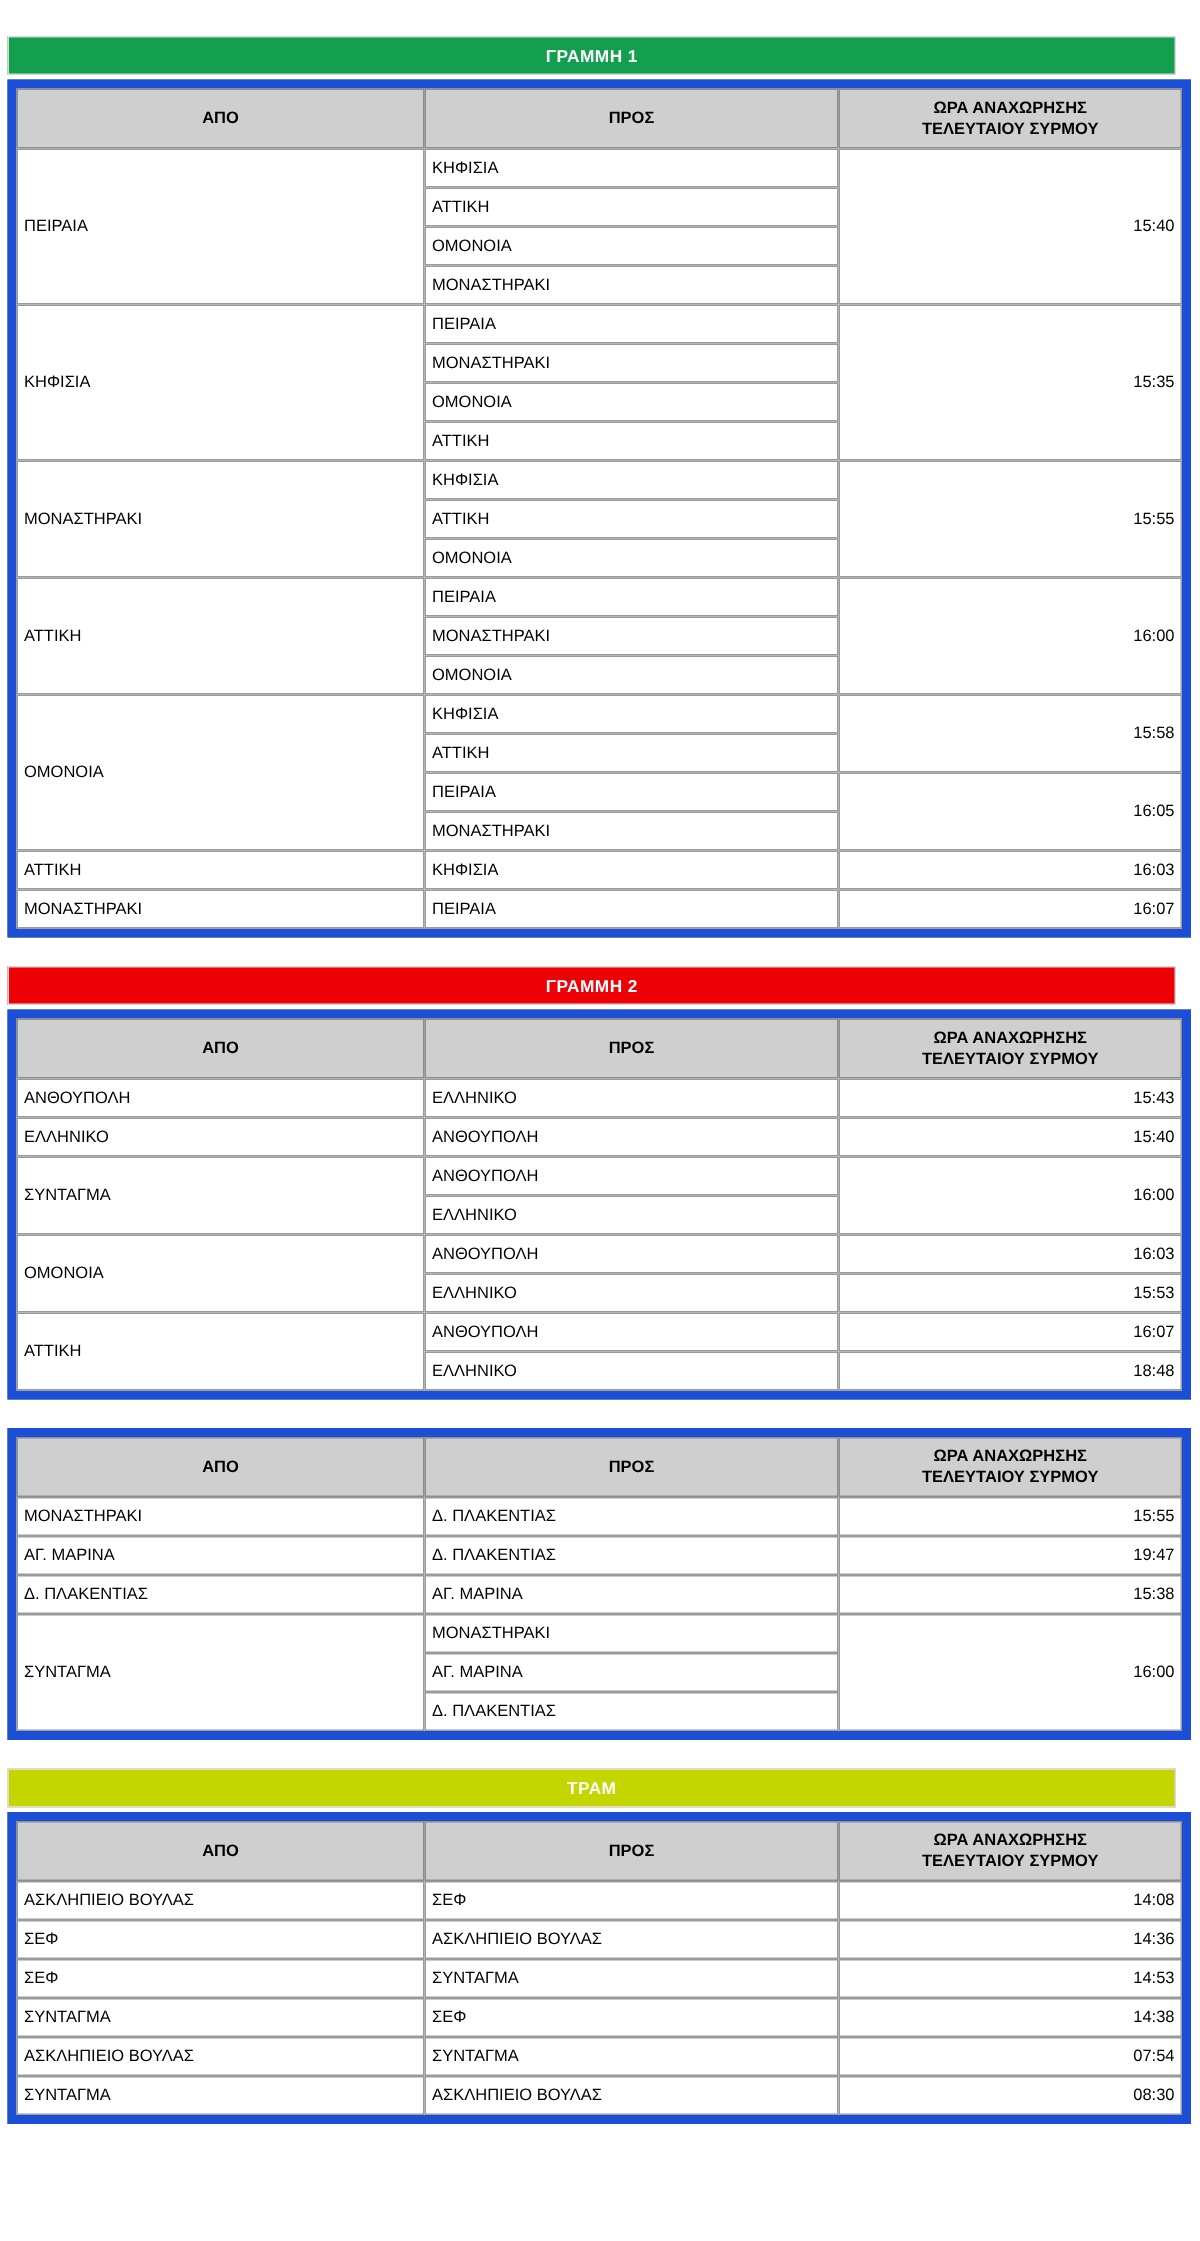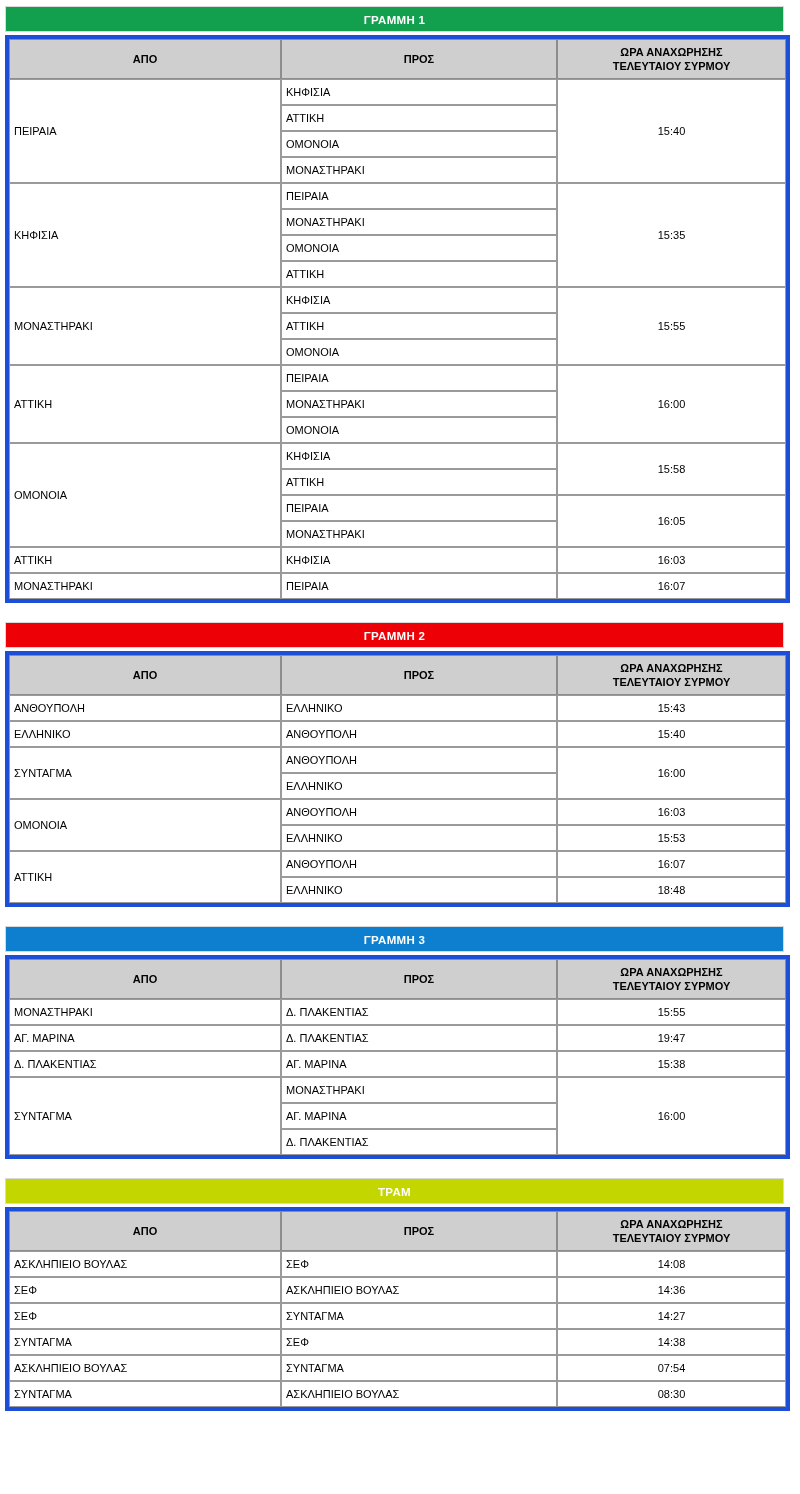--- a/index.html
+++ b/index.html
@@ -11,20 +11,21 @@
     width: 800px;
     min-height: 1494px;
     font-family: "Liberation Sans", "DejaVu Sans", sans-serif;
     color: #000000;
     -webkit-font-smoothing: antialiased;
   }
   .page {
     width: 800px;
     padding: 6px 0 12px 0;
     box-sizing: border-box;
+    margin-top: 18px;
   }
 
   .line-block {
     width: 779px;
     margin: 0 0 19px 5px;
   }
   .line-block.last { margin-bottom: 6px; }
 
   
   .line-banner {
@@ -39,21 +40,21 @@
     box-sizing: border-box;
     margin-bottom: 3px;
   }
 
   
   table.sched {
     width: 100%;
     border-collapse: separate;
     border-spacing: 0;
     table-layout: fixed;
-    border: 4px solid #1d4ed8;
+    border: 6px solid #1d4ed8;
     box-sizing: border-box;
     background: #4d7c0f;
   }
   table.sched col.c-from { width: 272px; }
   table.sched col.c-to   { width: 276px; }
   table.sched col.c-time { width: 229px; }
 
   table.sched th,
   table.sched td {
     border: 1px solid #9a9a9a;
@@ -81,21 +82,21 @@
     text-align: left;
     padding-left: 5px;
     height: 26px;
   }
   td.to-cell {
     text-align: left;
     padding-left: 5px;
     height: 26px;
   }
   td.time-cell {
-    text-align: center;
+    text-align: right;
     height: 26px;
   }
 </style>
 </head>
 <body>
 
 <div class="page" id="page-root">
     <div class="line-block">
       <div class="line-banner" style="background: rgb(19, 160, 78);">ΓΡΑΜΜΗ 1</div>
       <table class="sched">
@@ -245,21 +246,20 @@
             <td class="time-cell" rowspan="1">16:07</td>
           </tr>
           <tr>
             <td class="to-cell">ΕΛΛΗΝΙΚΟ</td>
             <td class="time-cell" rowspan="1">18:48</td>
           </tr>
         </tbody>
       </table>
     </div>
     <div class="line-block">
-      <div class="line-banner" style="background: rgb(13, 127, 206);">ΓΡΑΜΜΗ 3</div>
       <table class="sched">
         <colgroup>
           <col class="c-from">
           <col class="c-to">
           <col class="c-time">
         </colgroup>
         <thead>
           <tr>
             <th>ΑΠΟ</th>
             <th>ΠΡΟΣ</th>
@@ -324,21 +324,21 @@
             <td class="time-cell" rowspan="1">14:08</td>
           </tr>
           <tr>
             <td class="from-cell" rowspan="1">ΣΕΦ</td>
             <td class="to-cell">ΑΣΚΛΗΠΙΕΙΟ ΒΟΥΛΑΣ</td>
             <td class="time-cell" rowspan="1">14:36</td>
           </tr>
           <tr>
             <td class="from-cell" rowspan="1">ΣΕΦ</td>
             <td class="to-cell">ΣΥΝΤΑΓΜΑ</td>
-            <td class="time-cell" rowspan="1">14:27</td>
+            <td class="time-cell" rowspan="1">14:53</td>
           </tr>
           <tr>
             <td class="from-cell" rowspan="1">ΣΥΝΤΑΓΜΑ</td>
             <td class="to-cell">ΣΕΦ</td>
             <td class="time-cell" rowspan="1">14:38</td>
           </tr>
           <tr>
             <td class="from-cell" rowspan="1">ΑΣΚΛΗΠΙΕΙΟ ΒΟΥΛΑΣ</td>
             <td class="to-cell">ΣΥΝΤΑΓΜΑ</td>
             <td class="time-cell" rowspan="1">07:54</td>

